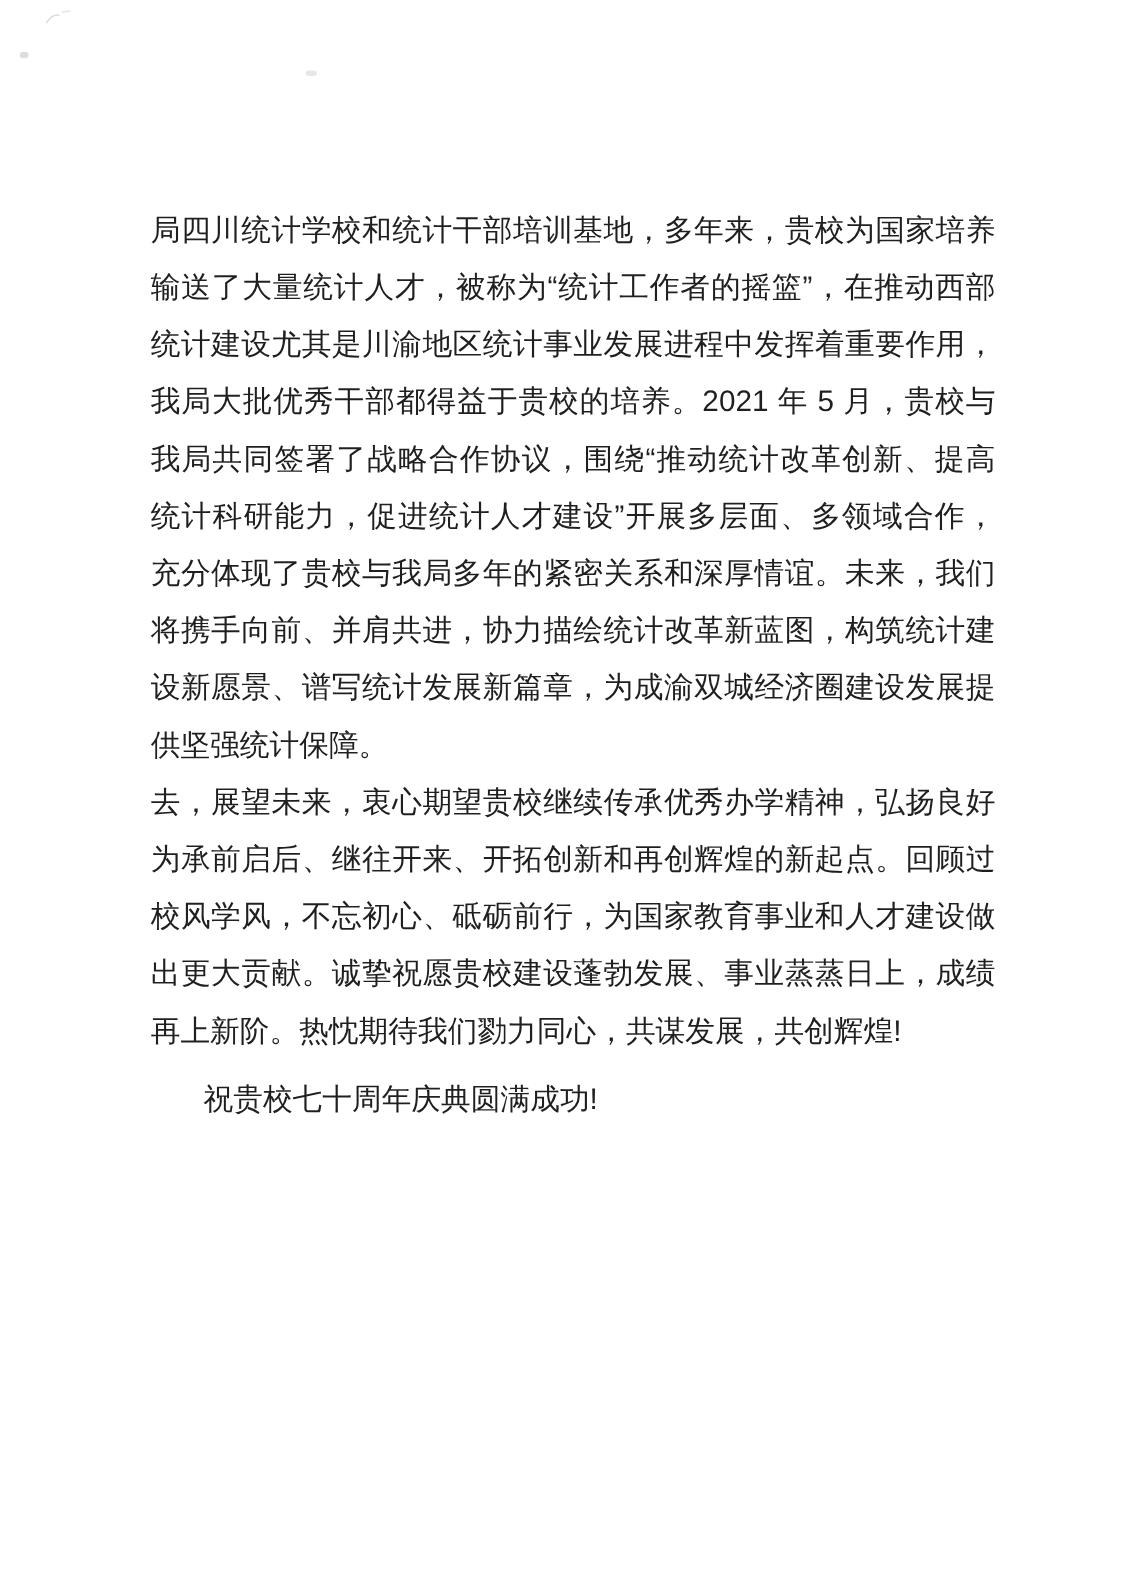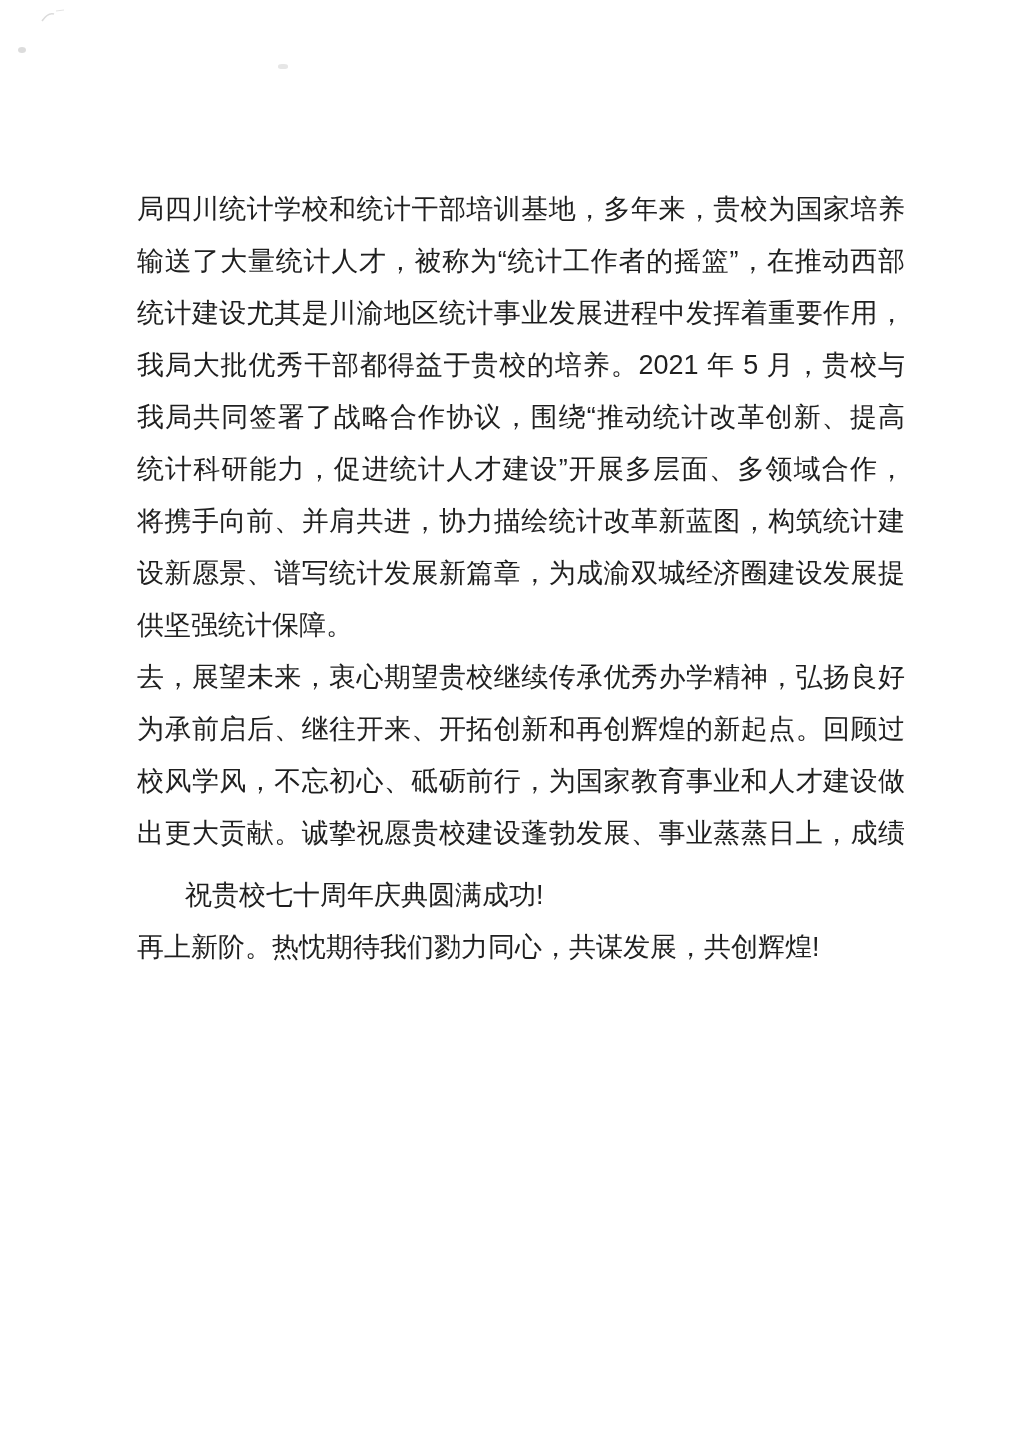--- a/index.html
+++ b/index.html
@@ -64,29 +64,30 @@
   <div class="artifact" style="left:278px;top:64px;width:10px;height:5px;background:#d5d5d5;border-radius:40%;opacity:0.6;"></div>
 
   <div class="letter">
 
     <div class="line">局四川统计学校和统计干部培训基地，多年来，贵校为国家培养</div>
     <div class="line">输送了大量统计人才，被称为“统计工作者的摇篮”，在推动西部</div>
     <div class="line">统计建设尤其是川渝地区统计事业发展进程中发挥着重要作用，</div>
     <div class="line">我局大批优秀干部都得益于贵校的培养。2021 年 5 月，贵校与</div>
     <div class="line">我局共同签署了战略合作协议，围绕“推动统计改革创新、提高</div>
     <div class="line">统计科研能力，促进统计人才建设”开展多层面、多领域合作，</div>
+    <div class="line">充分体现了贵校与我局多年的紧密关系和深厚情谊。未来，我们</div>
     <div class="line">将携手向前、并肩共进，协力描绘统计改革新蓝图，构筑统计建</div>
     <div class="line">设新愿景、谱写统计发展新篇章，为成渝双城经济圈建设发展提</div>
     <div class="line last">供坚强统计保障。</div>
 
     <div class="line">去，展望未来，衷心期望贵校继续传承优秀办学精神，弘扬良好</div>
     <div class="line">为承前启后、继往开来、开拓创新和再创辉煌的新起点。回顾过</div>
     <div class="line">校风学风，不忘初心、砥砺前行，为国家教育事业和人才建设做</div>
     <div class="line">出更大贡献。诚挚祝愿贵校建设蓬勃发展、事业蒸蒸日上，成绩</div>
+    <div class="line last">再上新阶。热忱期待我们勠力同心，共谋发展，共创辉煌!</div>
+
     <div class="line indent last p3">祝贵校七十周年庆典圆满成功!</div>
-
-    <div class="line last">再上新阶。热忱期待我们勠力同心，共谋发展，共创辉煌!</div>
   </div>
 
   <div class="sig org">重庆市统计局</div>
   <div class="sig date">2021 年 10 月 21 日</div>
 
 </div>
 
 </body></html>

